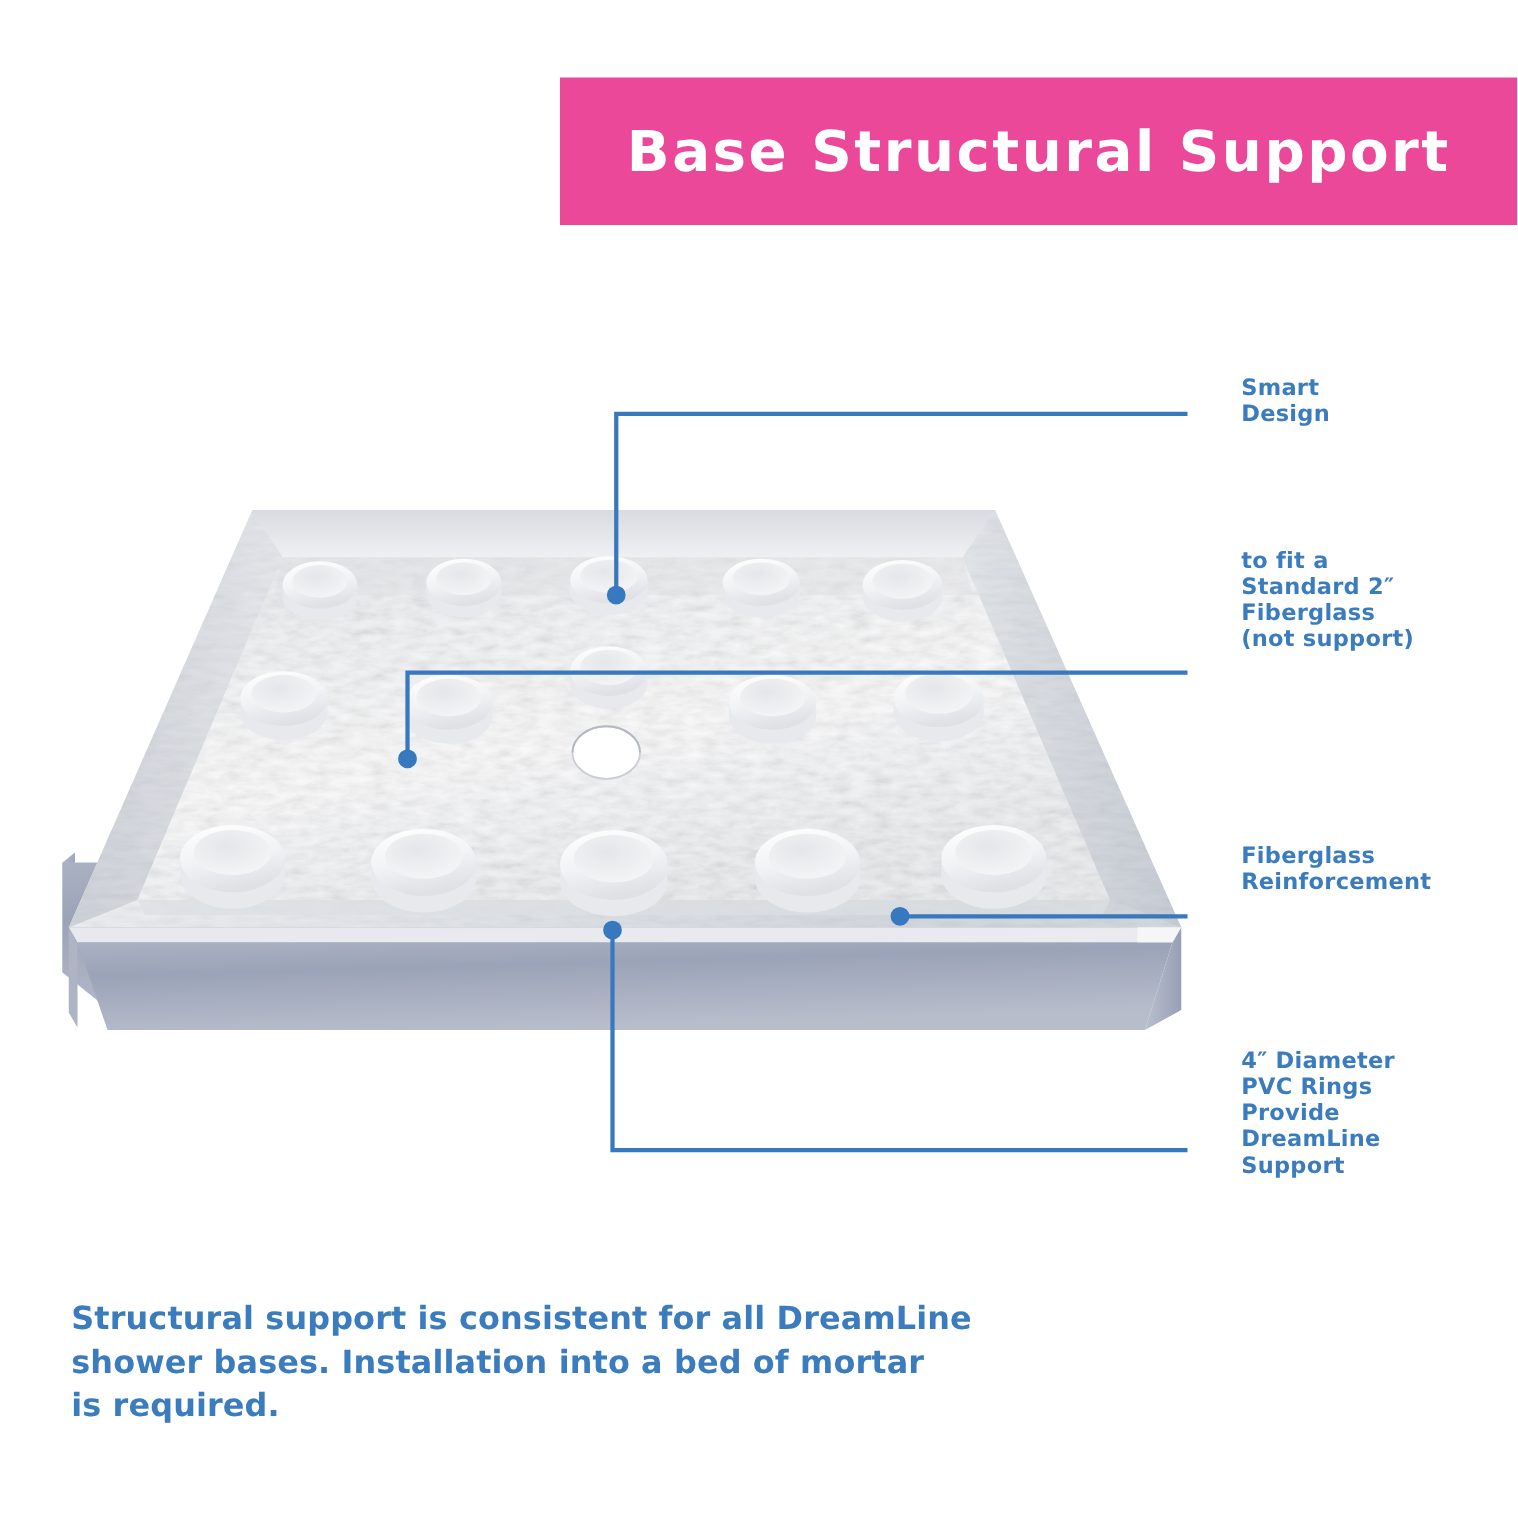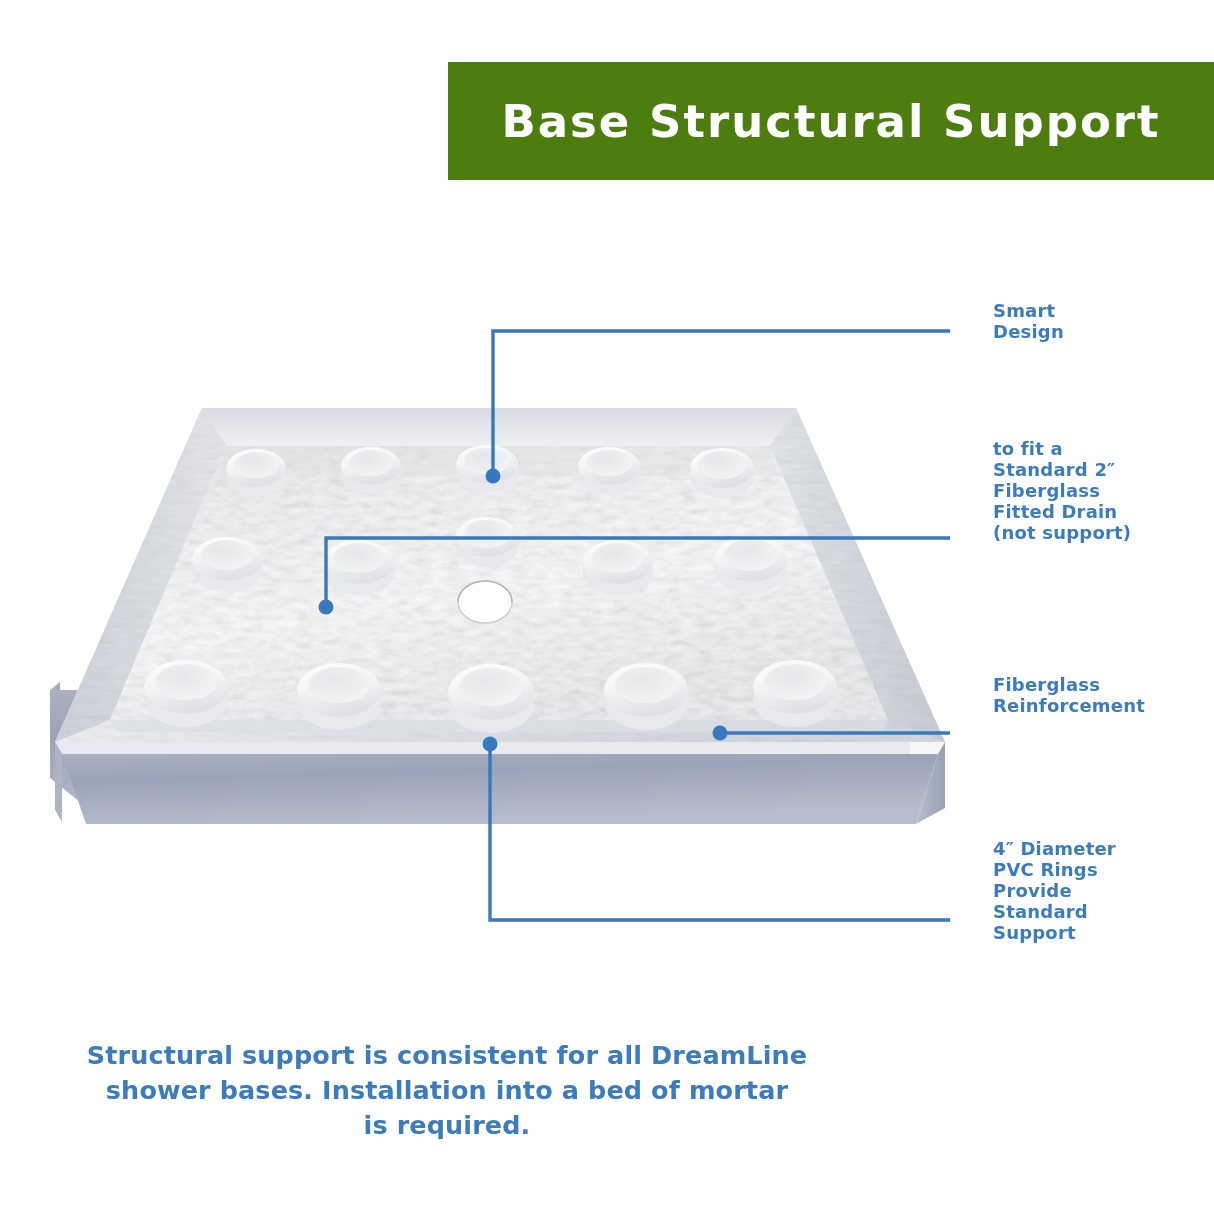--- a/index.html
+++ b/index.html
@@ -19,21 +19,21 @@
     overflow: hidden;
   }
 
   
   #header-banner {
     position: absolute;
     left: 448px;
     top: 62px;
     width: 766px;
     height: 118px;
-    background: #4d7c0f;
+    background: #ec4899;
     display: flex;
     align-items: center;
     justify-content: center;
   }
   #header-title {
     color: #ffffff;
     font-family: "DejaVu Sans", sans-serif;
     font-size: 45px;
     font-weight: bold;
     letter-spacing: 2.0px;
@@ -85,21 +85,21 @@
     left: 57px;
     top: 1038px;
     width: 780px;
     color: #3b7cbe;
     font-family: "DejaVu Sans", sans-serif;
     font-weight: bold;
     font-size: 25.5px;
     line-height: 1.38;
     letter-spacing: 0.1px;
   }
-  #footer-note .ln { display: block; white-space: nowrap; text-align: center; }
+  #footer-note .ln { display: block; white-space: nowrap; }
 </style>
 </head>
 <body>
 
 <div id="page">
 
   <div id="header-banner">
     <div id="header-title">Base Structural Support</div>
   </div>
 
@@ -325,34 +325,33 @@
 
   <div class="callout" id="callout-smart-design">
     <span class="ln">Smart</span>
     <span class="ln">Design</span>
   </div>
 
   <div class="callout" id="callout-drain-opening">
     <span class="ln">to fit a</span>
     <span class="ln">Standard 2″</span>
     <span class="ln">Fiberglass</span>
-    <span class="ln">Fitted Drain</span>
     <span class="ln">(not support)</span>
   </div>
 
   <div class="callout" id="callout-fiberglass">
     <span class="ln">Fiberglass</span>
     <span class="ln">Reinforcement</span>
   </div>
 
   <div class="callout" id="callout-pvc-rings">
     <span class="ln">4″ Diameter</span>
     <span class="ln">PVC Rings</span>
     <span class="ln">Provide</span>
-    <span class="ln">Standard</span>
+    <span class="ln">DreamLine</span>
     <span class="ln">Support</span>
   </div>
 
   <div id="footer-note">
     <span class="ln">Structural support is consistent for all DreamLine</span>
     <span class="ln">shower bases. Installation into a bed of mortar</span>
     <span class="ln">is required.</span>
   </div>
 
 </div>

